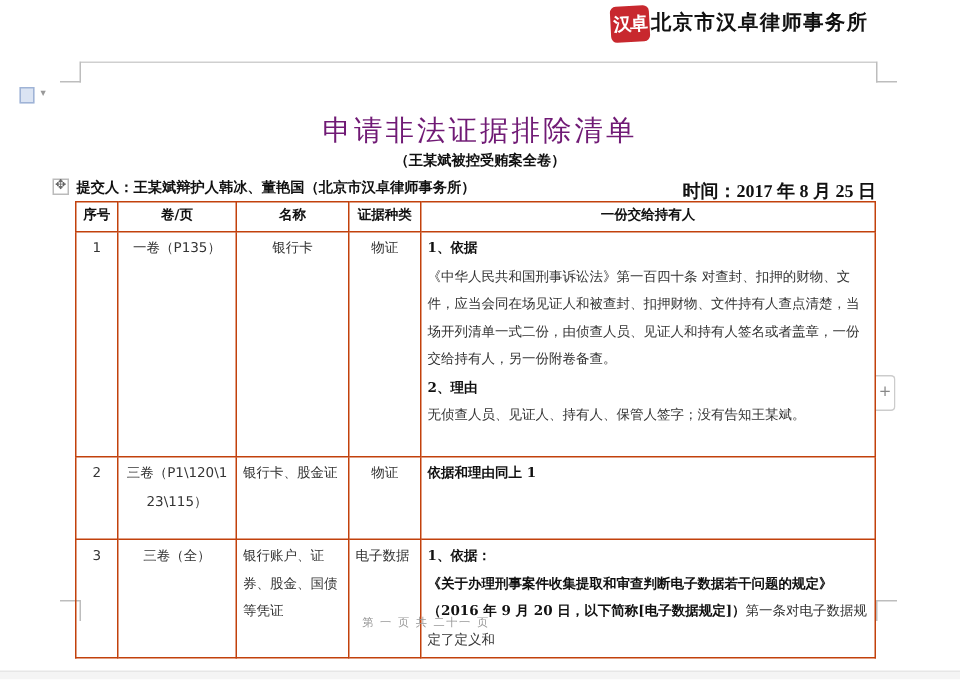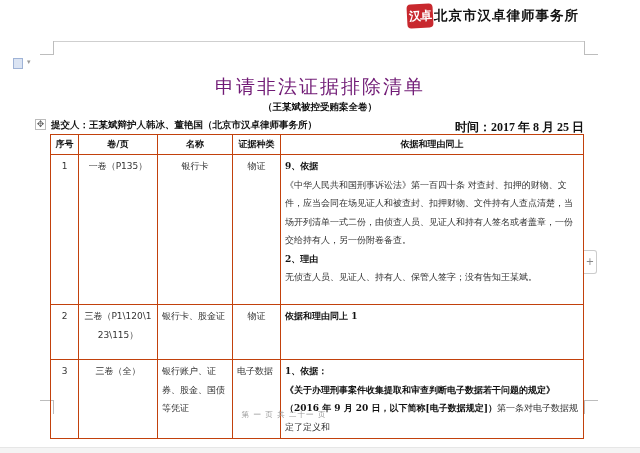--- a/index.html
+++ b/index.html
@@ -86,29 +86,29 @@
       <col style="width:75px">
       <col style="width:48px">
       <col>
   </colgroup>
   <tbody>
       <tr>
     <th>序号</th>
     <th>卷/页</th>
     <th>名称</th>
     <th>证据种类</th>
-    <th>依据和理由同上</th>
+    <th>一份交给持有人</th>
   </tr>
   <tr class="row1">
     <td class="c">1</td>
     <td class="c">一卷（P135）</td>
     <td class="c">银行卡</td>
     <td class="c">物证</td>
     <td>
-      <div class="b">9、依据</div>
+      <div class="b">1、依据</div>
       <div>《中华人民共和国刑事诉讼法》第一百四十条 对查封、扣押的财物、文件，应当会同在场见证人和被查封、扣押财物、文件持有人查点清楚，当场开列清单一式二份，由侦查人员、见证人和持有人签名或者盖章，一份交给持有人，另一份附卷备查。</div>
       <div class="b">2、理由</div>
       <div>无侦查人员、见证人、持有人、保管人签字；没有告知王某斌。</div>
     </td>
   </tr>
   <tr class="row2">
     <td class="c">2</td>
     <td class="c" style="word-break:break-all;">三卷（P1\120\123\115）</td>
     <td>银行卡、股金证</td>
     <td class="c">物证</td>

